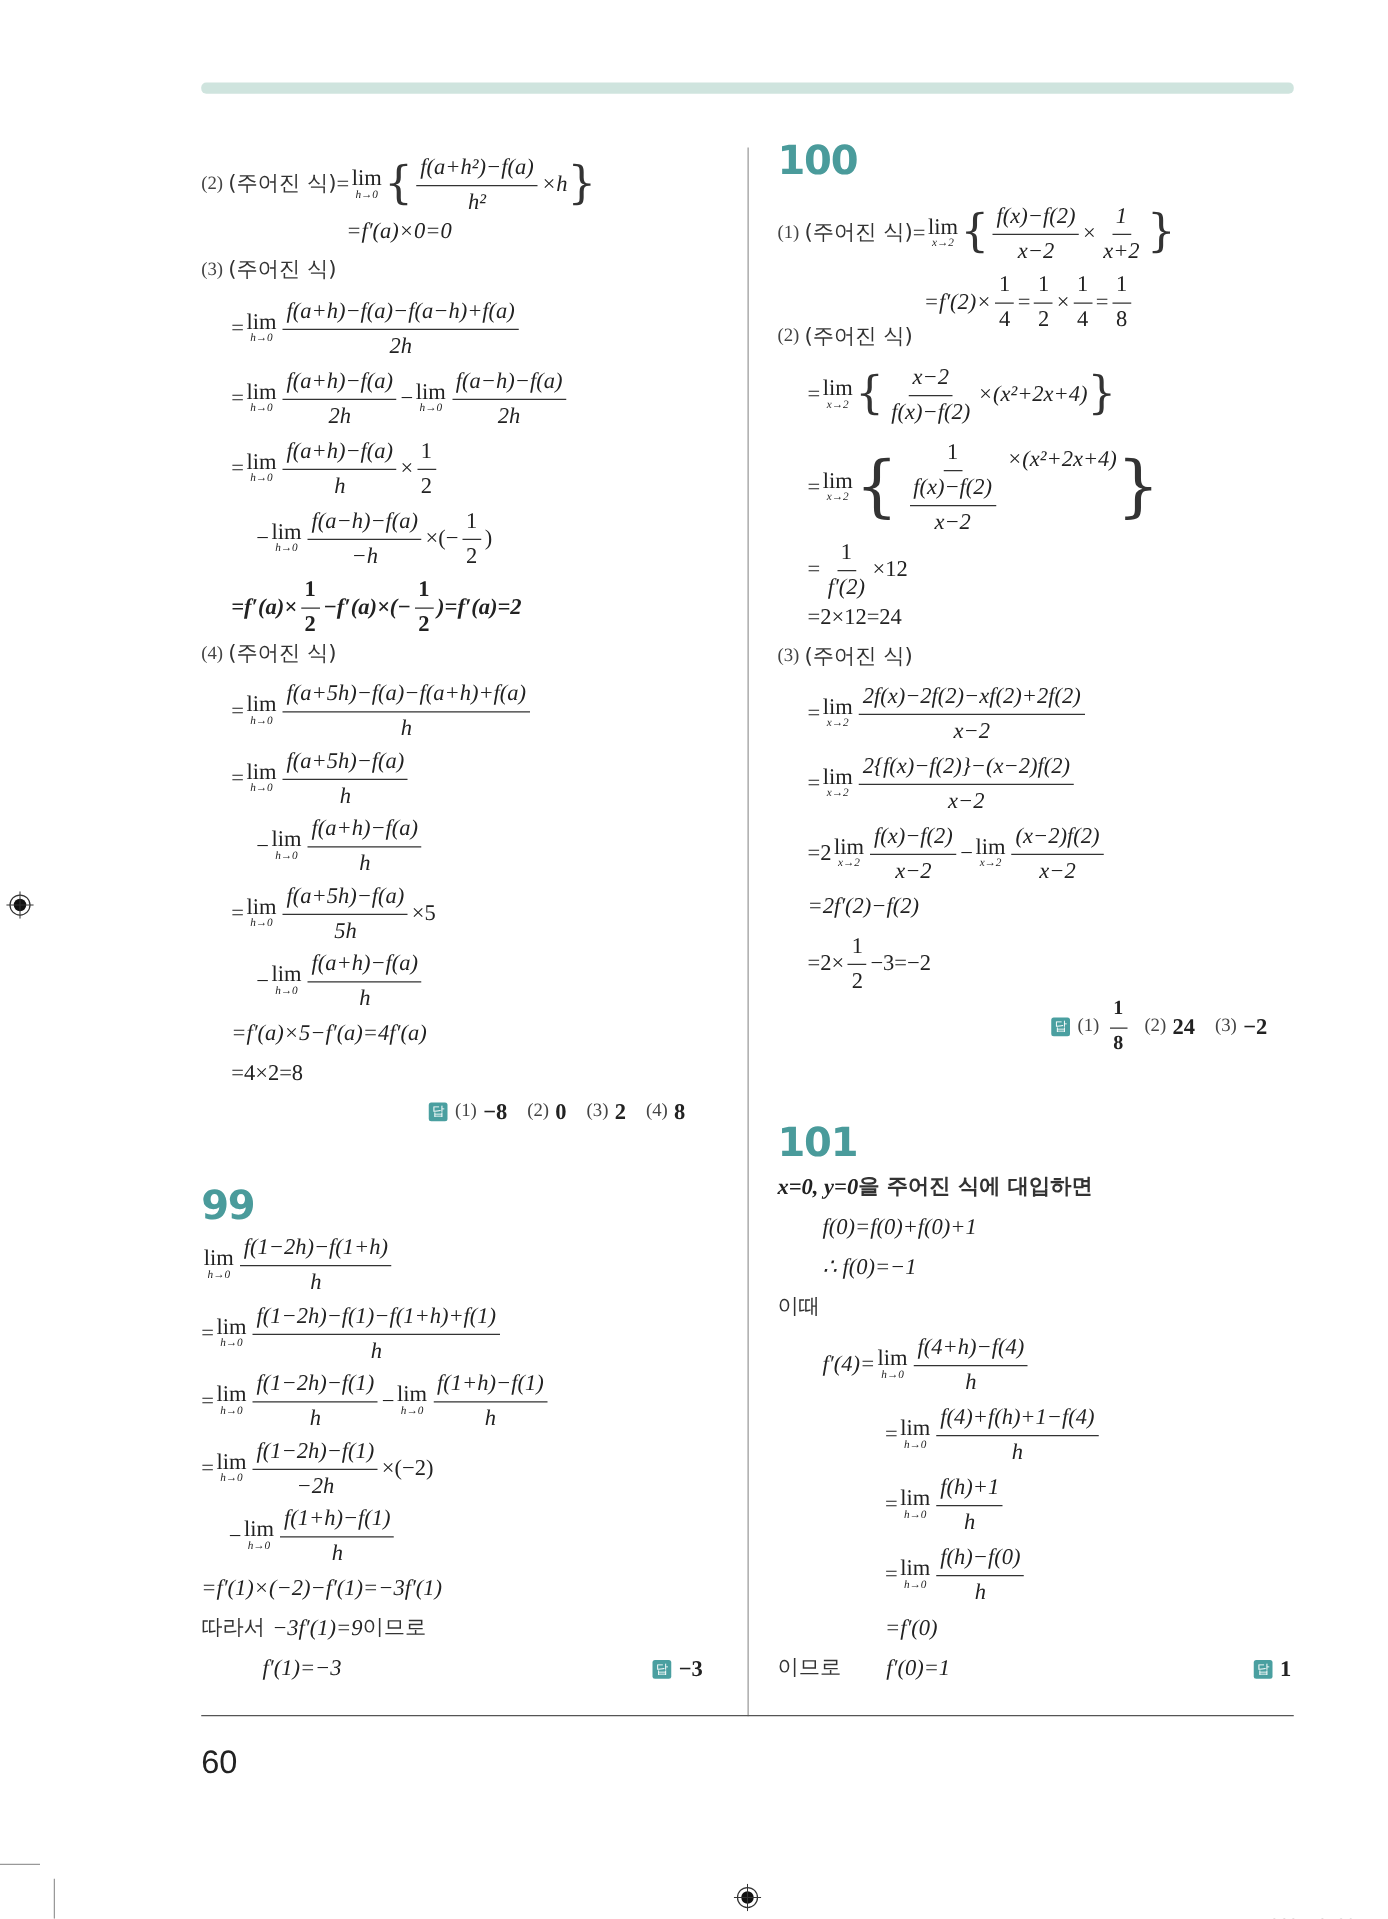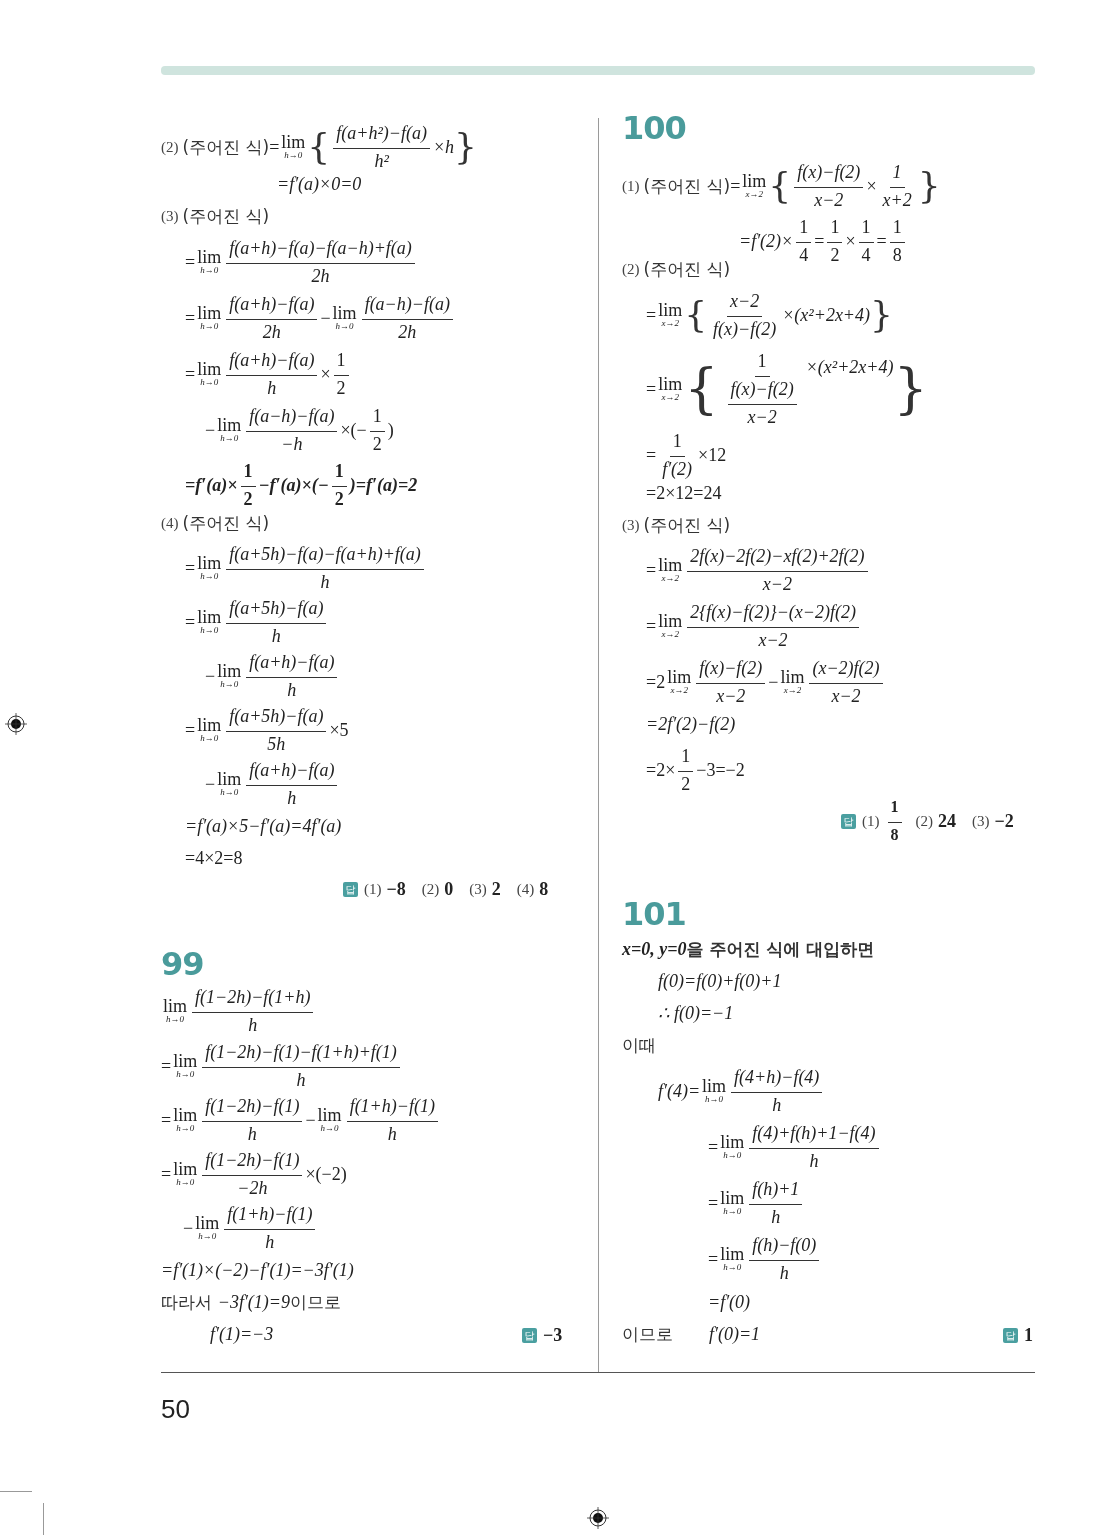--- a/index.html
+++ b/index.html
@@ -521,21 +521,21 @@
     <span class="ko" style="margin-right:36px;">이므로</span>
     <span class="m">f′(0)=1</span>
   </div>
   <div class="answer" style="left:1003px;top:1325px;">
     <span class="ans-badge">답</span>
     <span class="ans-val" style="margin-right:0">1</span>
   </div>
 </div>
 
 <div class="bottom-rule"></div>
-<div class="page-number">50</div>
+<div class="page-number">60</div>
 
 <svg class="reg-mark" style="left:5px;top:713px;" viewBox="0 0 22 22">
   <circle cx="11" cy="11" r="8" fill="none" stroke="#333" stroke-width="1"></circle>
   <circle cx="11" cy="11" r="5" fill="#111"></circle>
   <line x1="11" y1="0" x2="11" y2="22" stroke="#333" stroke-width="0.8"></line>
   <line x1="0" y1="11" x2="22" y2="11" stroke="#333" stroke-width="0.8"></line>
 </svg>
 <svg class="reg-mark" style="left:587px;top:1507px;" viewBox="0 0 22 22">
   <circle cx="11" cy="11" r="8" fill="none" stroke="#333" stroke-width="1"></circle>
   <circle cx="11" cy="11" r="5" fill="#111"></circle>

